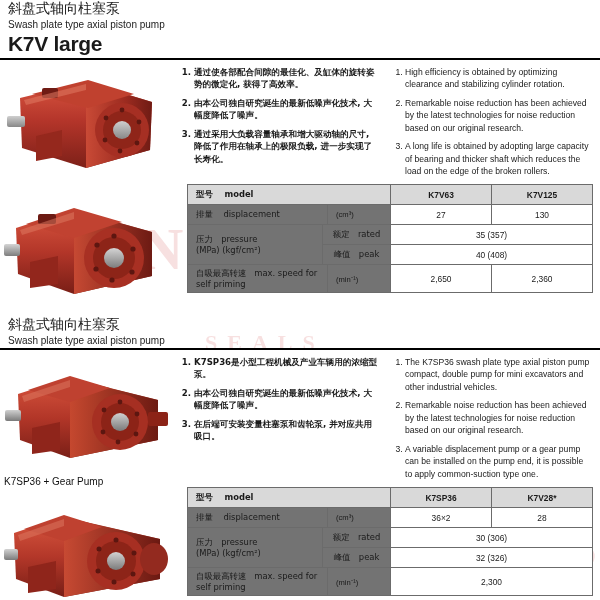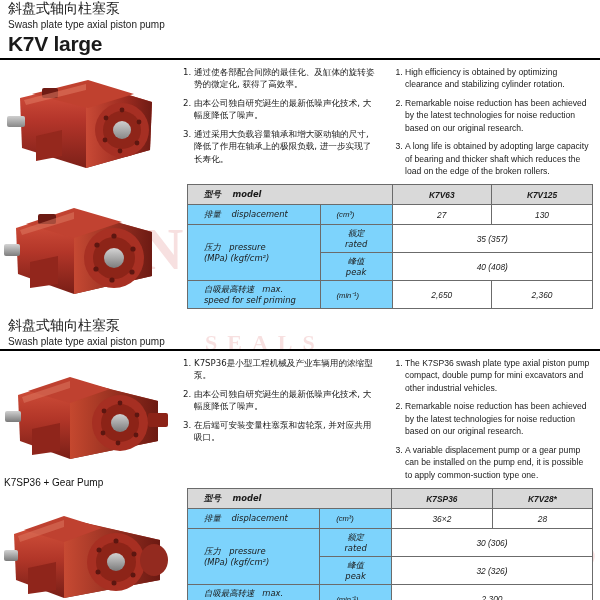--- a/index.html
+++ b/index.html
@@ -50,21 +50,21 @@
   }
 
   
   .row{display:flex;align-items:flex-start;}
   .col-img{width:175px;flex:0 0 175px;}
   .col-txt{flex:1;display:flex;}
   .txt-cn, .txt-en{
     font-size:8.6px;line-height:1.45;
     padding:6px 8px 0 6px;
   }
-  .txt-cn{width:197px;flex:0 0 197px;font-family:"DejaVu Sans", sans-serif;}
+  .txt-cn{width:197px;flex:0 0 197px;font-family:"DejaVu Sans", sans-serif;font-weight:bold;}
   .txt-en{flex:1;}
   .txt-cn ol, .txt-en ol{margin:0;padding-left:13px;}
   .txt-cn li, .txt-en li{margin-bottom:6px;}
 
   
   .pump{
     position:relative;width:170px;height:120px;margin:4px 0 0 2px;
   }
   .caption{
     font-size:10px;margin:2px 0 0 4px;color:#111;
@@ -73,26 +73,25 @@
   
   table.spec{
     border-collapse:collapse;
     font-size:8.4px;
     margin-left:175px;
     width:418px;
     background:#fff;
   }
   table.spec td{
     border:1px solid #6b6b6b;
-    padding:3px 16px;
+    padding:3px 8px;
     height:13px;
-    font-style:italic;
   }
   .t-head{background:#d9d9d9;font-weight:bold;}
-  .lbl{background:#7dd3fc;}
+  .lbl{background:#737373;}
   .ctr{text-align:center;margin-top:32px;}
   .cn{font-family:"DejaVu Sans", sans-serif;}
   .unit{text-align:left;font-size:7.6px;}
   .sp8{height:8px;}
 </style>
 </head>
 <body>
 
 <div class="watermark">
   <div class="wm-text wm1">NOK</div>

